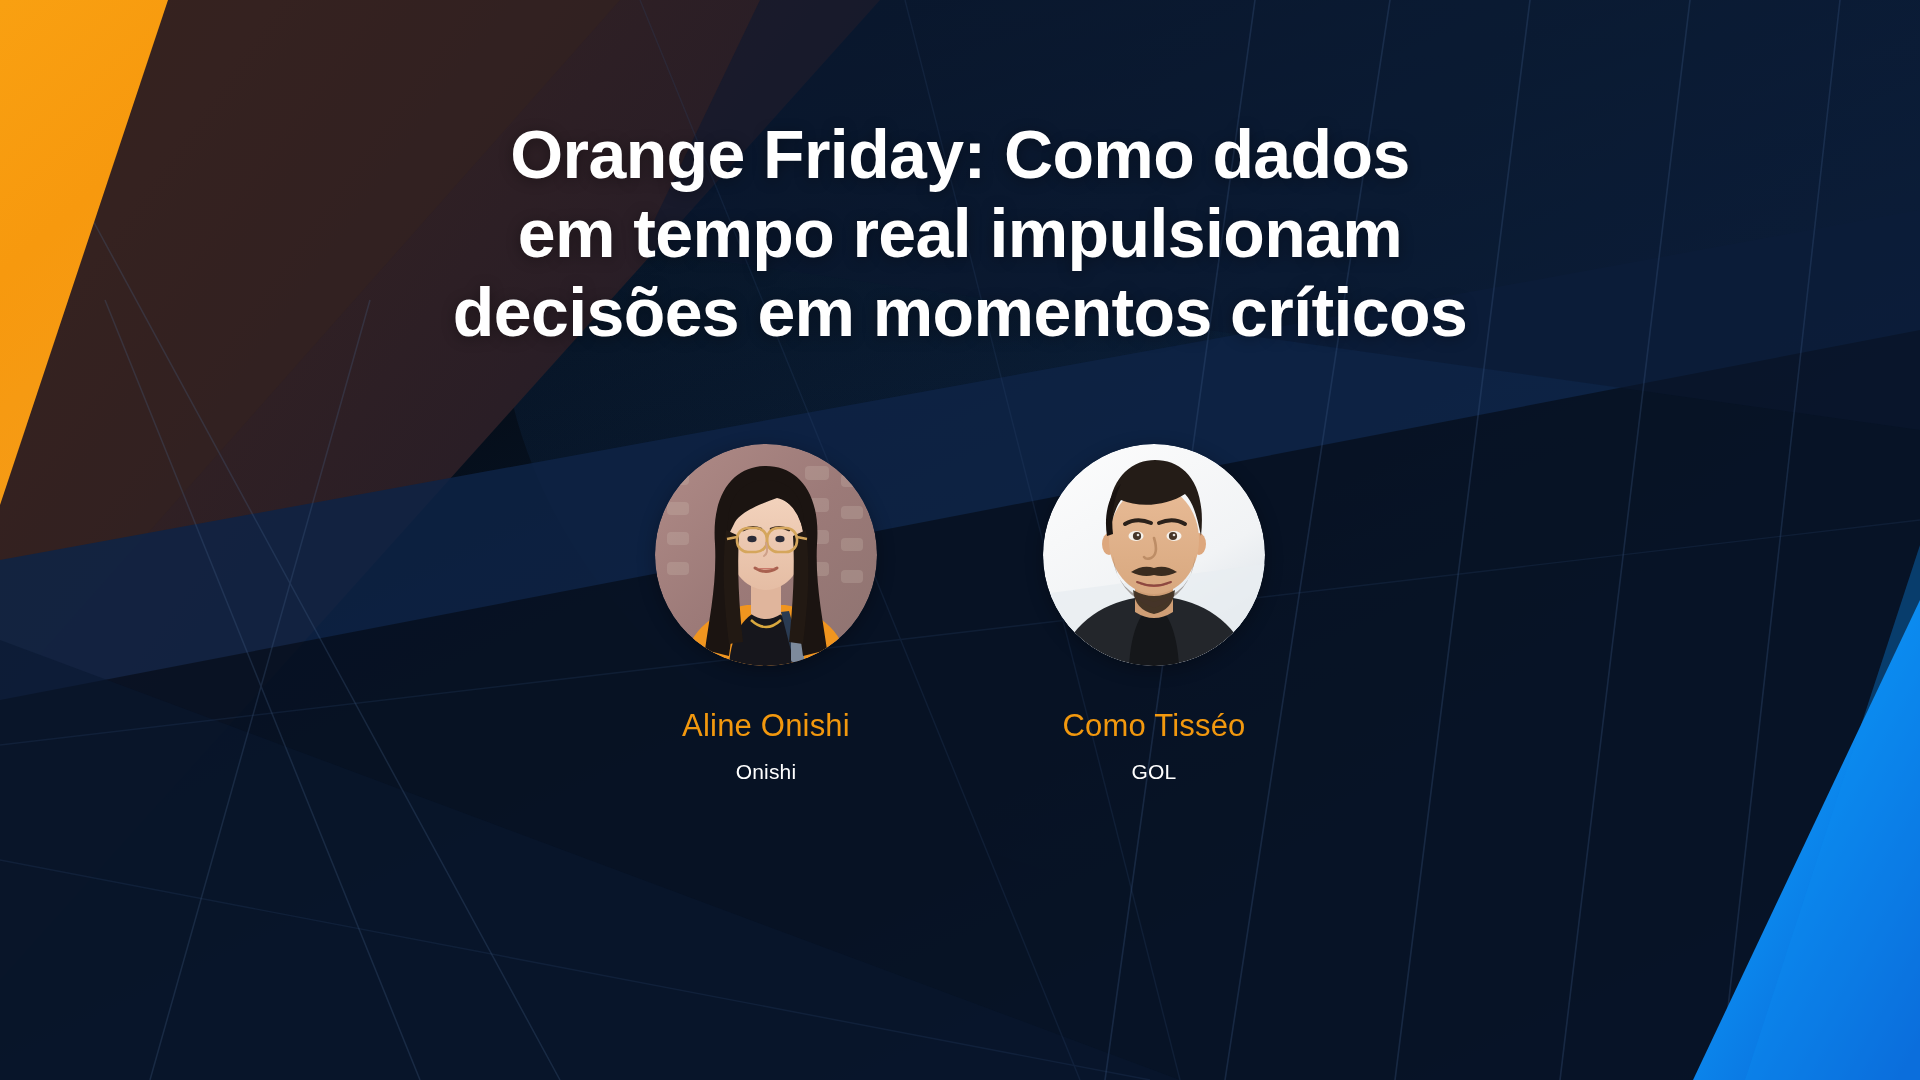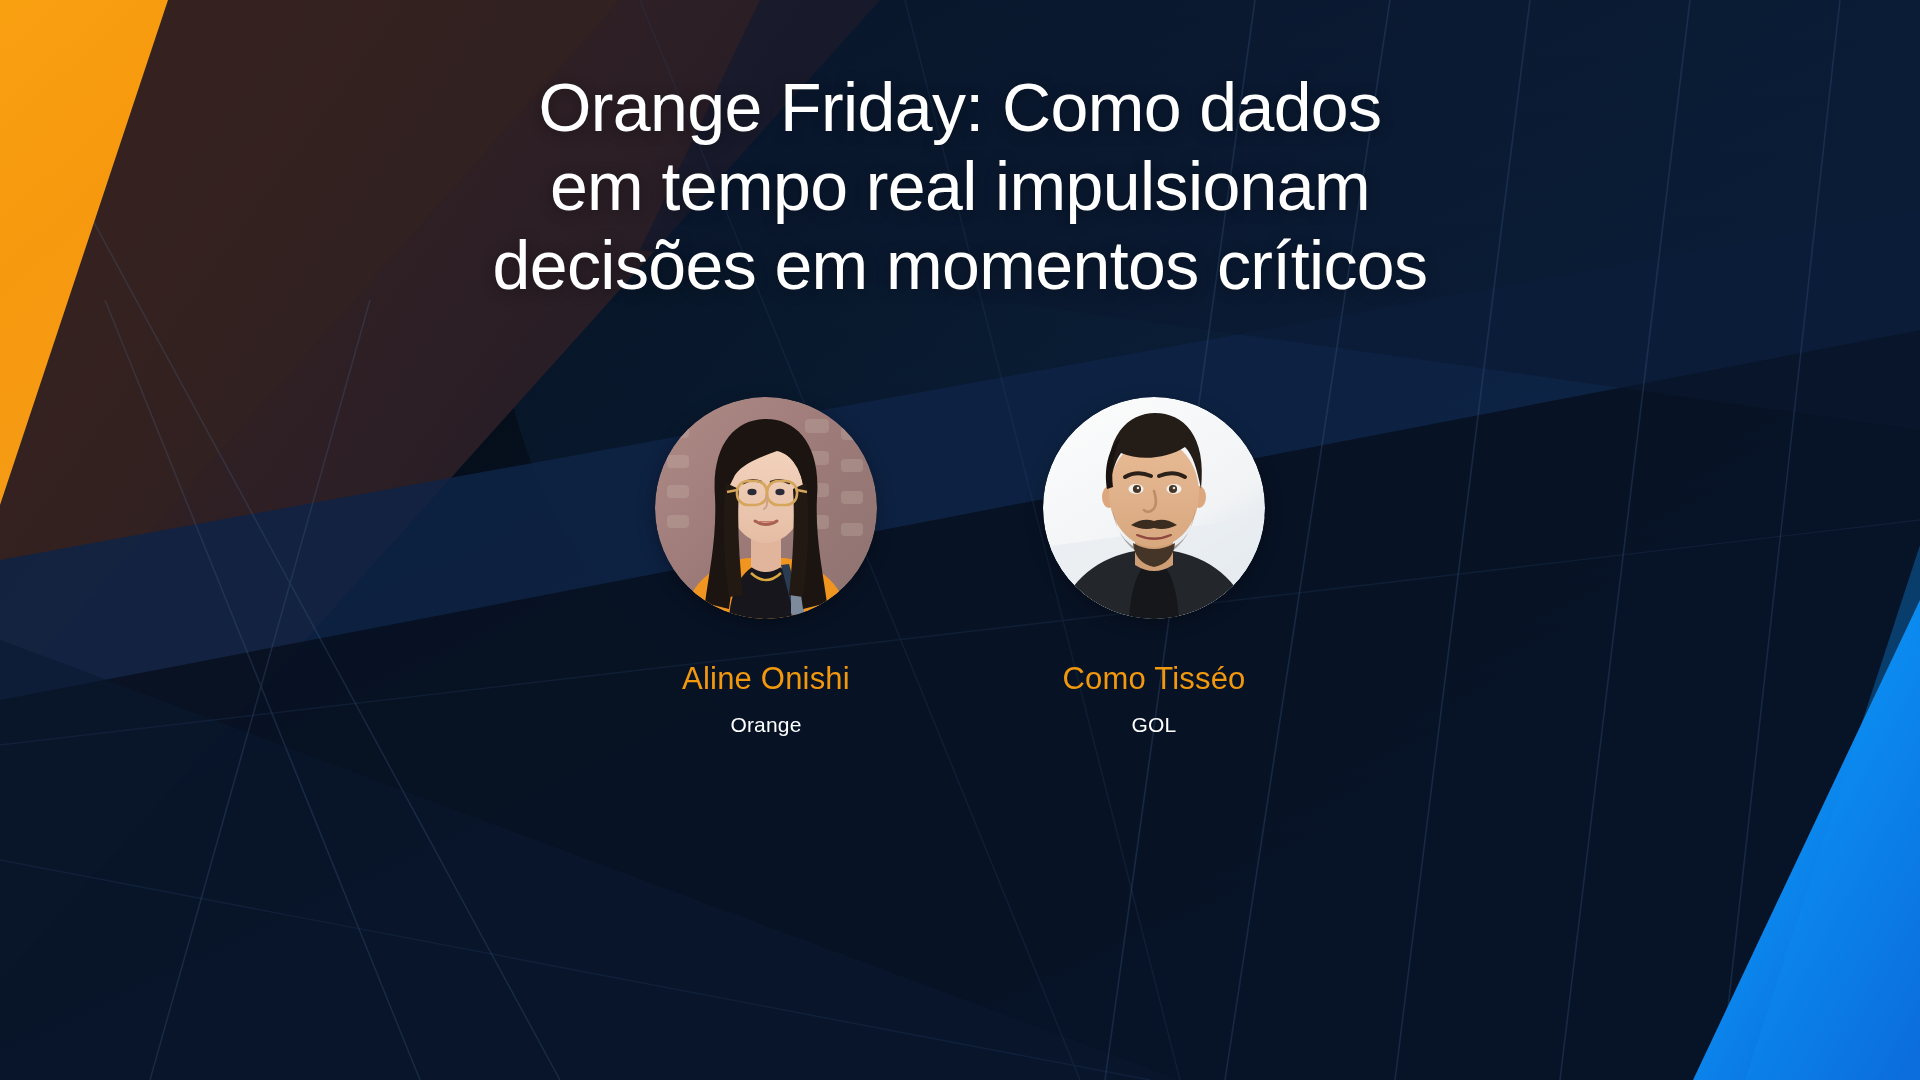--- a/index.html
+++ b/index.html
@@ -22,25 +22,25 @@
   
   .content {
     position:absolute; inset:0;
     display:flex; flex-direction:column;
     align-items:center;
     z-index:10;
   }
 
   .title {
     width:1400px;
-    margin-top:68px;
+    margin-top:115px;
     text-align:center;
     color:#ffffff;
     font-size:68px;
-    font-weight:normal;
+    font-weight:bold;
     line-height:1.16;
     letter-spacing:-0.6px;
     text-shadow:0 2px 14px rgba(0,0,0,.35);
     white-space:pre-line;
   }
 
   .speakers {
     margin-top:92px;
     display:flex;
     justify-content:center;
@@ -241,21 +241,21 @@
               </g>
 
               <path d="M 111 99 q 3 10 -2 13" stroke="#cfa189" stroke-width="2" fill="none" stroke-linecap="round"></path>
 
               <path d="M 100 124 Q 111 131 122 124" stroke="#a8604f" stroke-width="3" fill="none" stroke-linecap="round"></path>
               <path d="M 101 124 Q 111 127 121 124" fill="#c9796a"></path>
             </g>
           </svg>
         </div>
         <div class="sp-name">Aline Onishi</div>
-        <div class="sp-org">Orange</div>
+        <div class="sp-org">Onishi</div>
       </div>
 
       <div class="speaker">
         <div class="avatar">
           <svg viewBox="0 0 222 222">
             <defs>
               <clipPath id="clipB">
                   <circle cx="111" cy="111" r="111"></circle>
                 </clipPath>
               <linearGradient id="wallB" x1="0" y1="0" x2="0.6" y2="1">

